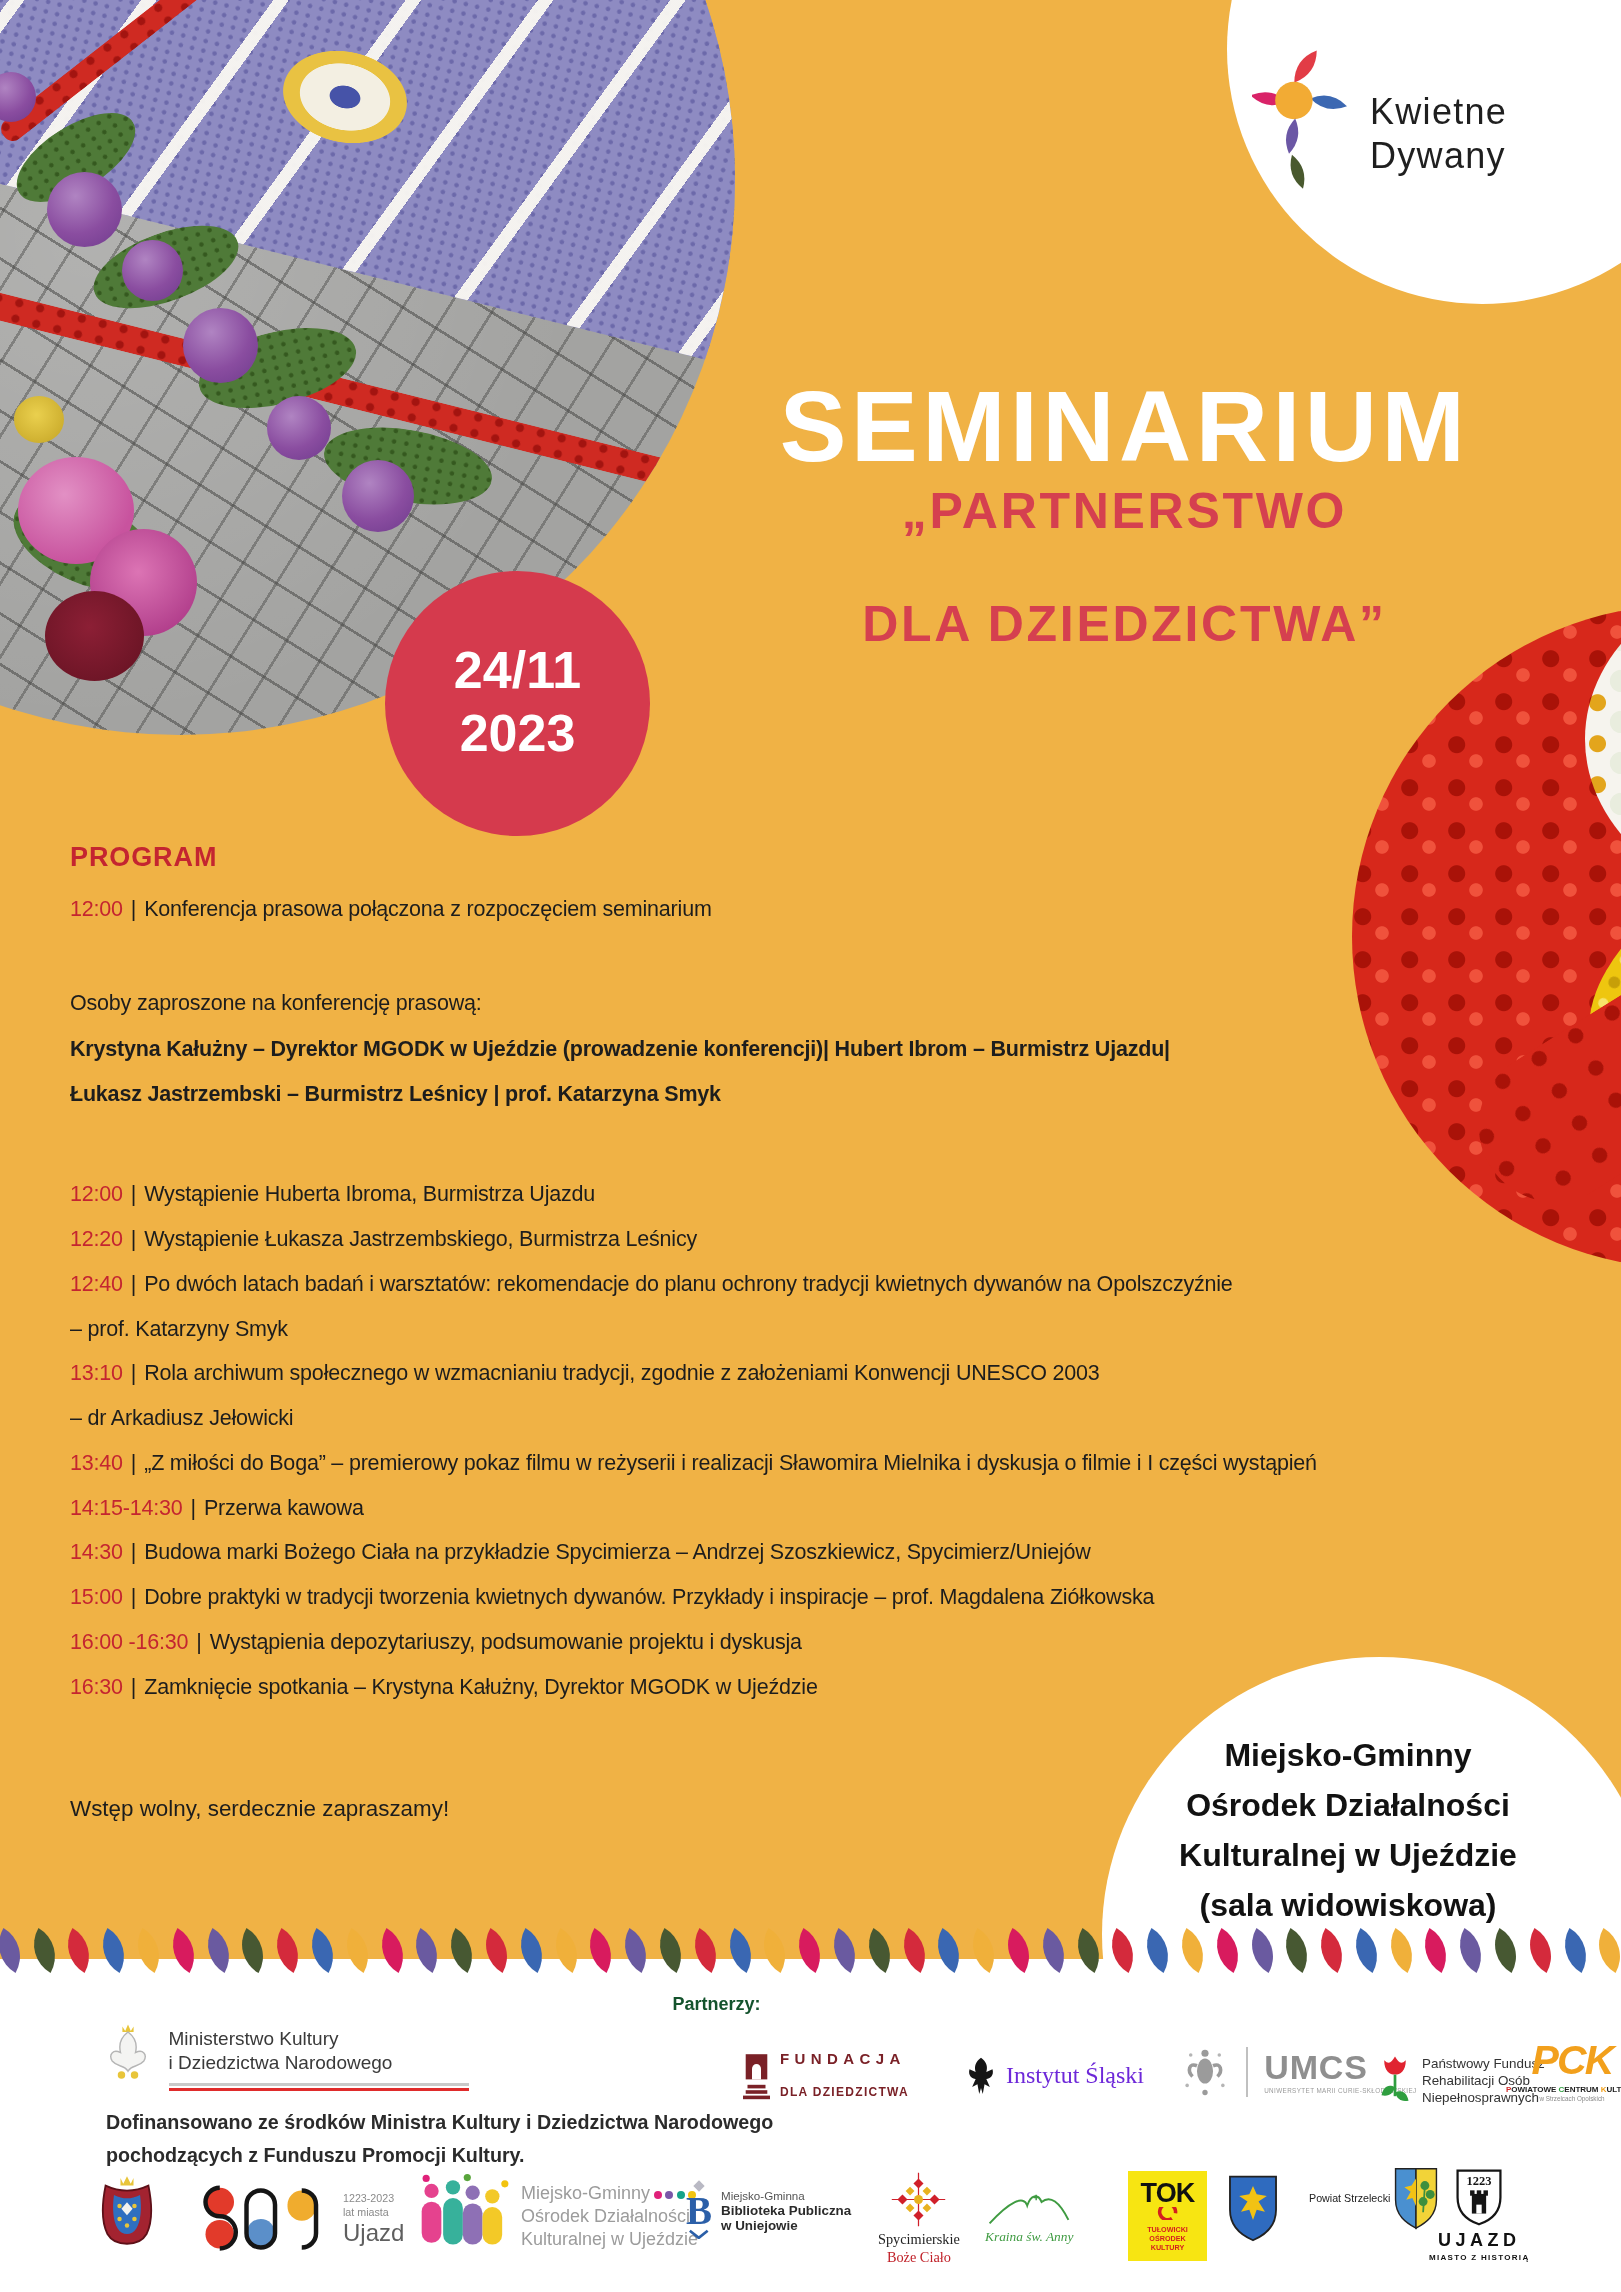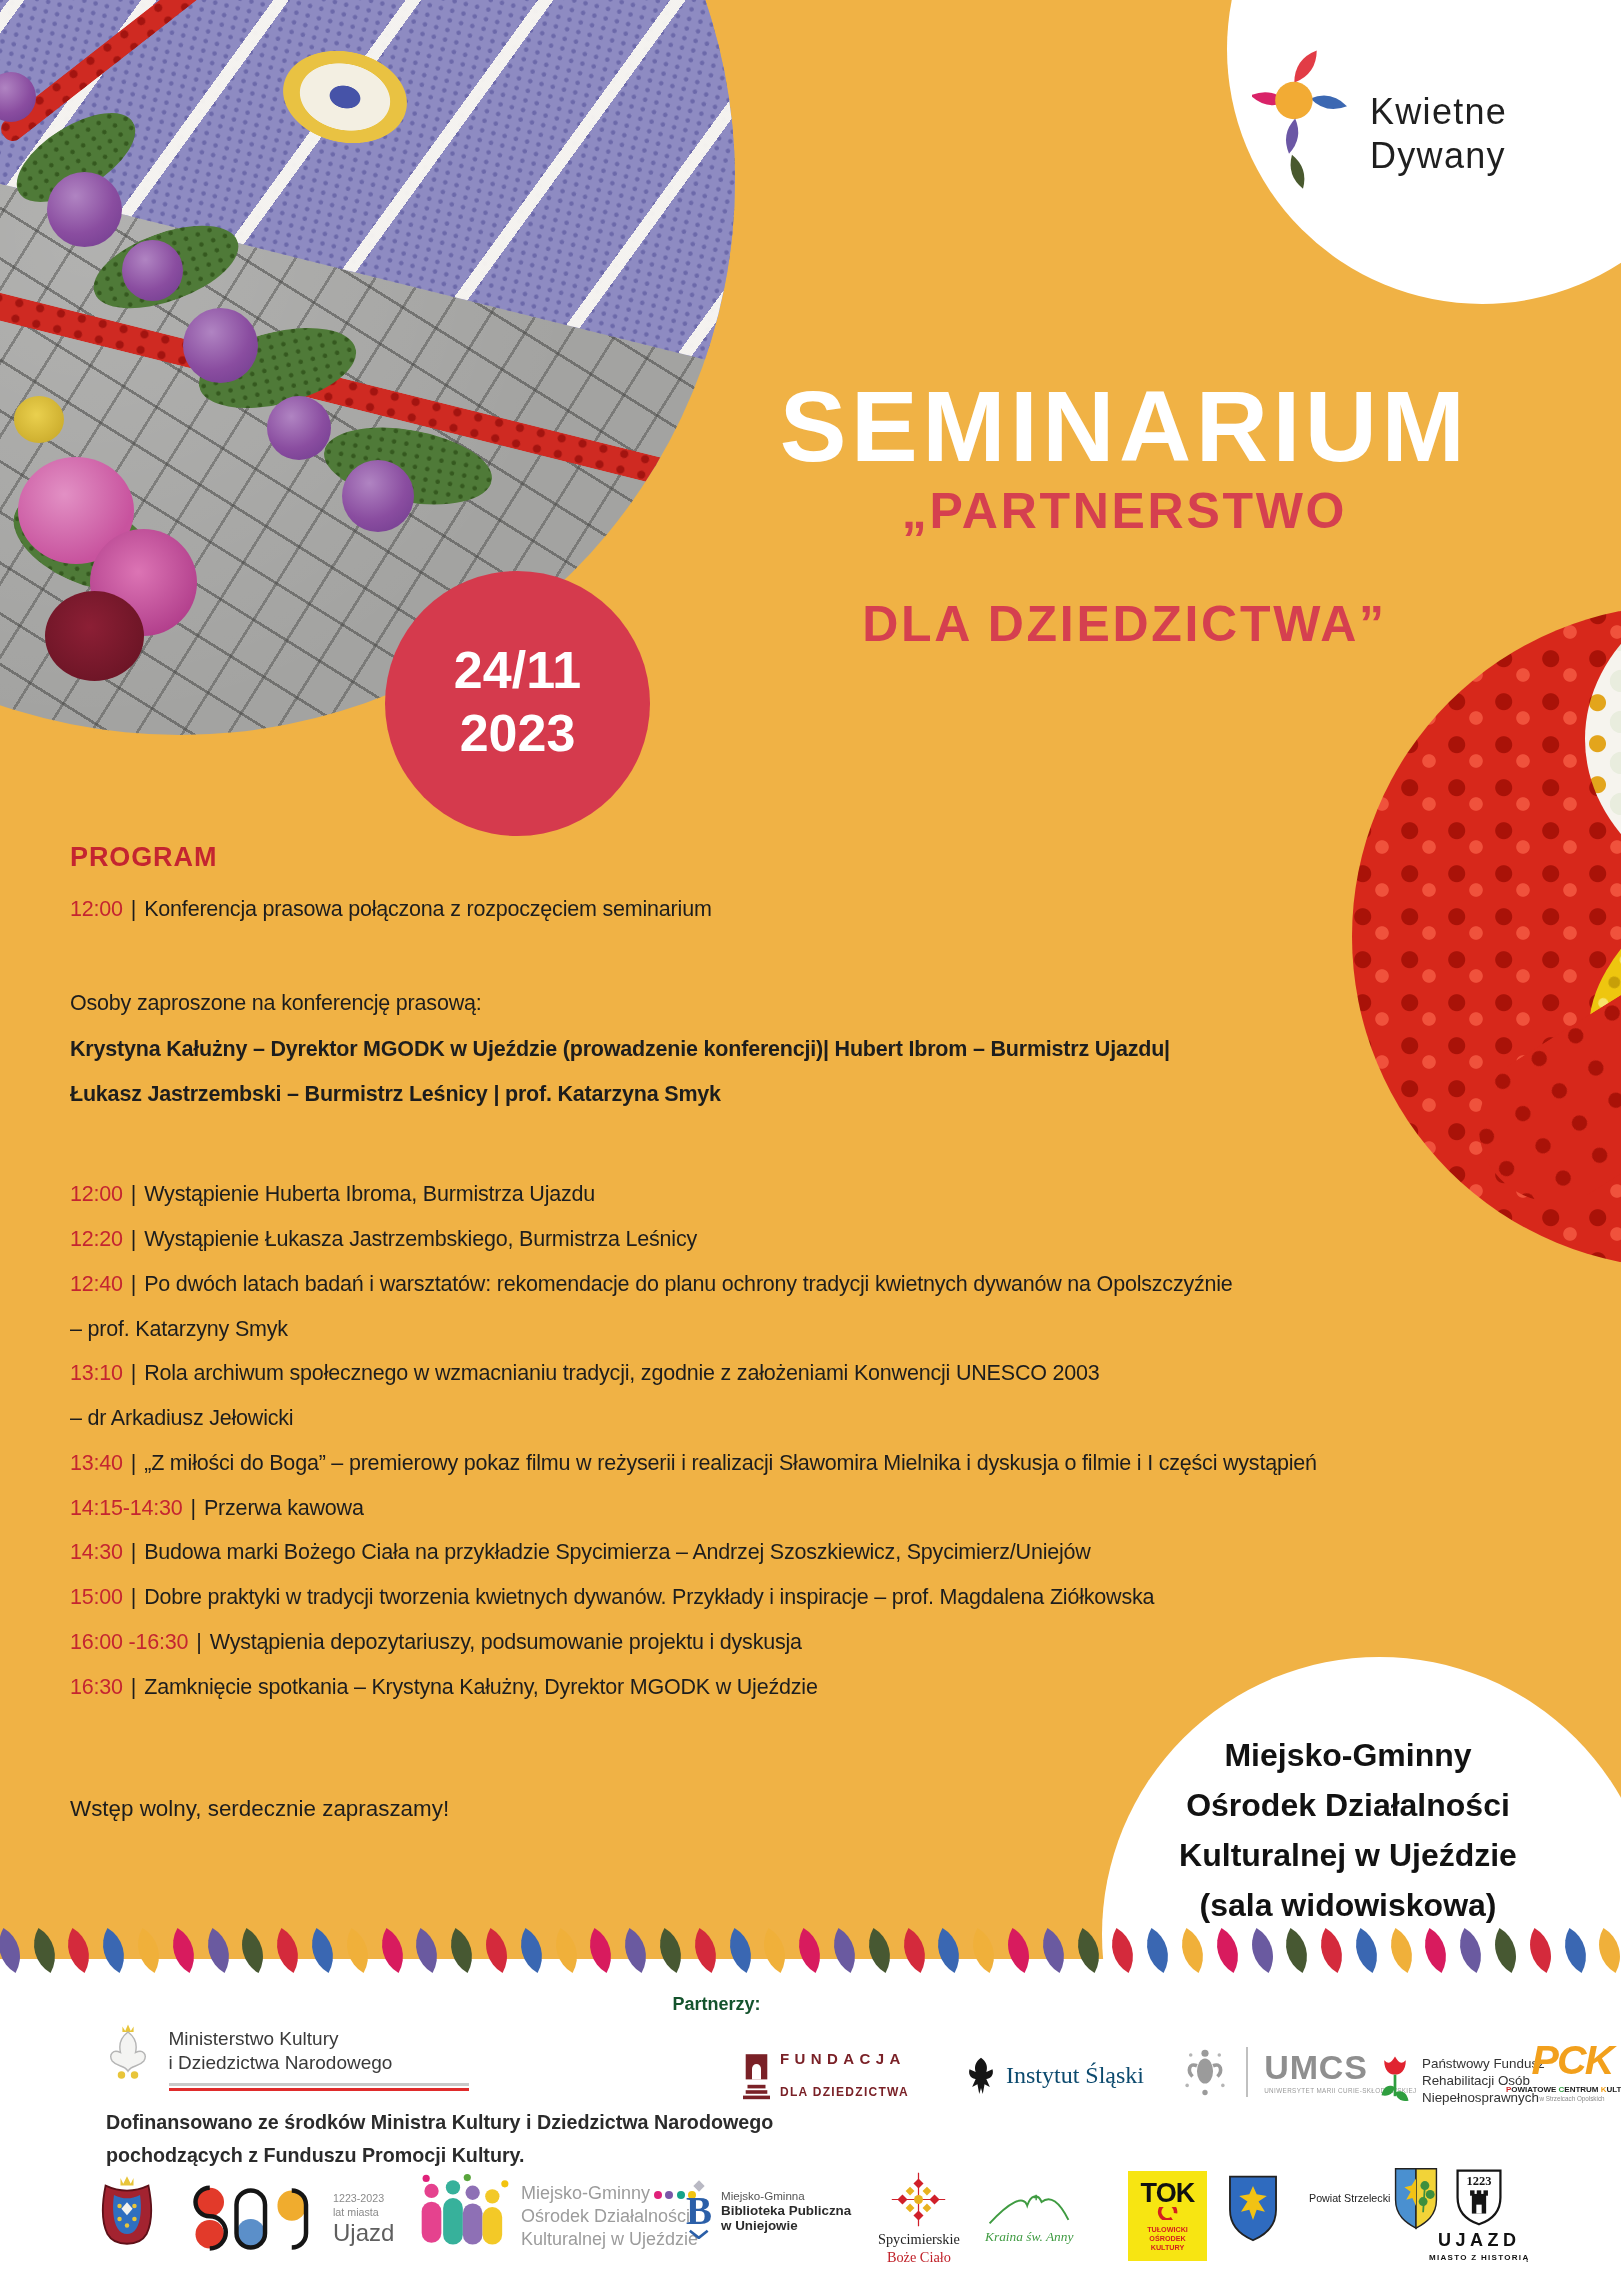--- a/index.html
+++ b/index.html
@@ -95,21 +95,21 @@
   .rule{margin-top:8px;width:300px;}
   .rule .g{display:block;height:2.7px;background:#c9c9c9;margin-bottom:1.8px;}
   .rule .r{display:block;height:3.6px;background:#e02b2b;}
 
   .funding{position:absolute;left:106px;top:2106px;font-size:19.7px;line-height:33px;font-weight:600;color:#2b2b2b;}
 
   .pitem{position:absolute;display:flex;align-items:center;gap:9px;}
   .fundacja-text{color:#7a2127;font-weight:700;}
   .fundacja-text .l1{font-size:15px;letter-spacing:5.4px;}
   .fundacja-text .l2{font-size:12px;letter-spacing:1.3px;margin-top:18px;}
-  .instytut-name{font-family:"Liberation Serif",serif;font-size:24px;color:#0c4a6e;}
+  .instytut-name{font-family:"Liberation Serif",serif;font-size:24px;color:#6d28d9;}
   .umcs-abbr{font-size:34px;font-weight:800;color:#8f8f8f;letter-spacing:0.9px;line-height:34px;}
   .umcs-sub{font-size:6.3px;color:#9a9a9a;letter-spacing:0.4px;margin-top:2.7px;}
   .umcs-div{width:1.8px;height:50px;background:#c0c0c0;margin:0 7.2px;}
   .pfron-text{font-size:13.4px;line-height:17px;color:#333;}
   .pck{width:170px;text-align:center;}
   .pck-big{font-size:41px;line-height:41px;font-weight:800;font-style:italic;color:#f2a01c;letter-spacing:-1.8px;}
   .pck-cap{font-size:8px;font-weight:700;color:#1c1c1c;margin-top:3.6px;}
   .pck-cap .cp{color:#d02828;} .pck-cap .cc{color:#2e9e3e;} .pck-cap .ck{color:#f2a01c;}
   .pck-sub{font-size:6.3px;color:#8a8a8a;margin-top:1.8px;}
 
@@ -328,21 +328,21 @@
       <path d="M15 20 C13 34 14 48 19 56 C24 64 34 64 39 56 C44 48 45 34 43 20 C33 25 25 25 15 20 Z" fill="#2f6fc0"></path>
       <path d="M29 28 l6 7 -6 7 -6 -7 Z" fill="#f3f3ef"></path>
       <circle cx="21" cy="32" r="2.4" fill="#e8c53a"></circle>
         <circle cx="37" cy="32" r="2.4" fill="#e8c53a"></circle>
       <circle cx="21" cy="46" r="2.4" fill="#e8c53a"></circle>
         <circle cx="37" cy="46" r="2.4" fill="#e8c53a"></circle>
       <circle cx="29" cy="53" r="2.4" fill="#e8c53a"></circle>
     </svg>
   </div>
 
-  <div class="oitem" style="left:190px;top:2178px;">
+  <div class="oitem" style="left:200px;top:2178px;">
     <svg width="134" height="82" viewBox="0 0 150 92">
       <circle cx="22" cy="27" r="16" fill="#e23a2a"></circle>
       <circle cx="22" cy="63" r="16" fill="#e23a2a"></circle>
       <path d="M22 11 A16 16 0 0 0 22 43 A16 16 0 0 1 22 79" stroke="#151515" stroke-width="5" fill="none"></path>
       <rect x="52" y="46" width="32" height="32" rx="16" fill="#5b8fc9"></rect>
       <rect x="52" y="14" width="32" height="64" rx="16" fill="none" stroke="#151515" stroke-width="5"></rect>
       <rect x="98" y="14" width="32" height="34" rx="16" fill="#f0ac2e"></rect>
       <path d="M114 14 a16 16 0 0 1 16 16 v32 a16 16 0 0 1 -16 16" stroke="#151515" stroke-width="5" fill="none"></path>
     </svg>
     <div class="u800-text">

